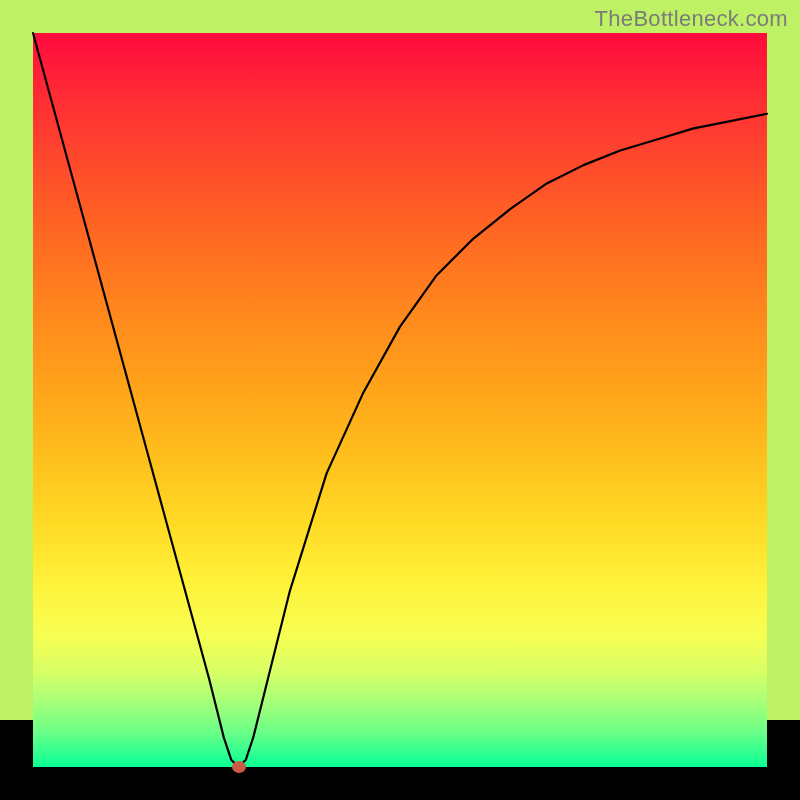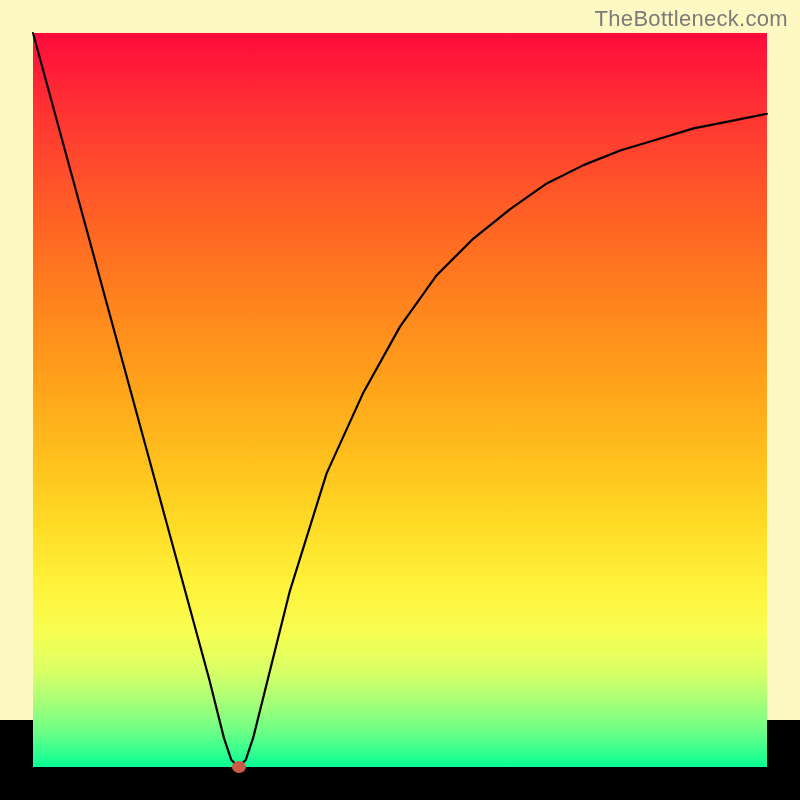--- a/index.html
+++ b/index.html
@@ -8,21 +8,21 @@
     width: 800px;
     height: 800px;
     overflow: hidden;
     background: #000;
     font-family: Arial, Helvetica, sans-serif;
   }
   .frame {
     position: relative;
     width: 800px;
     height: 720px;
-    background: #fef9c3;
+    background: #bef264;
   }
   .plot-area {
     position: absolute;
     left: 33px;
     top: 33px;
     width: 734px;
     height: 734px;
     
     background: linear-gradient(
       to bottom,

